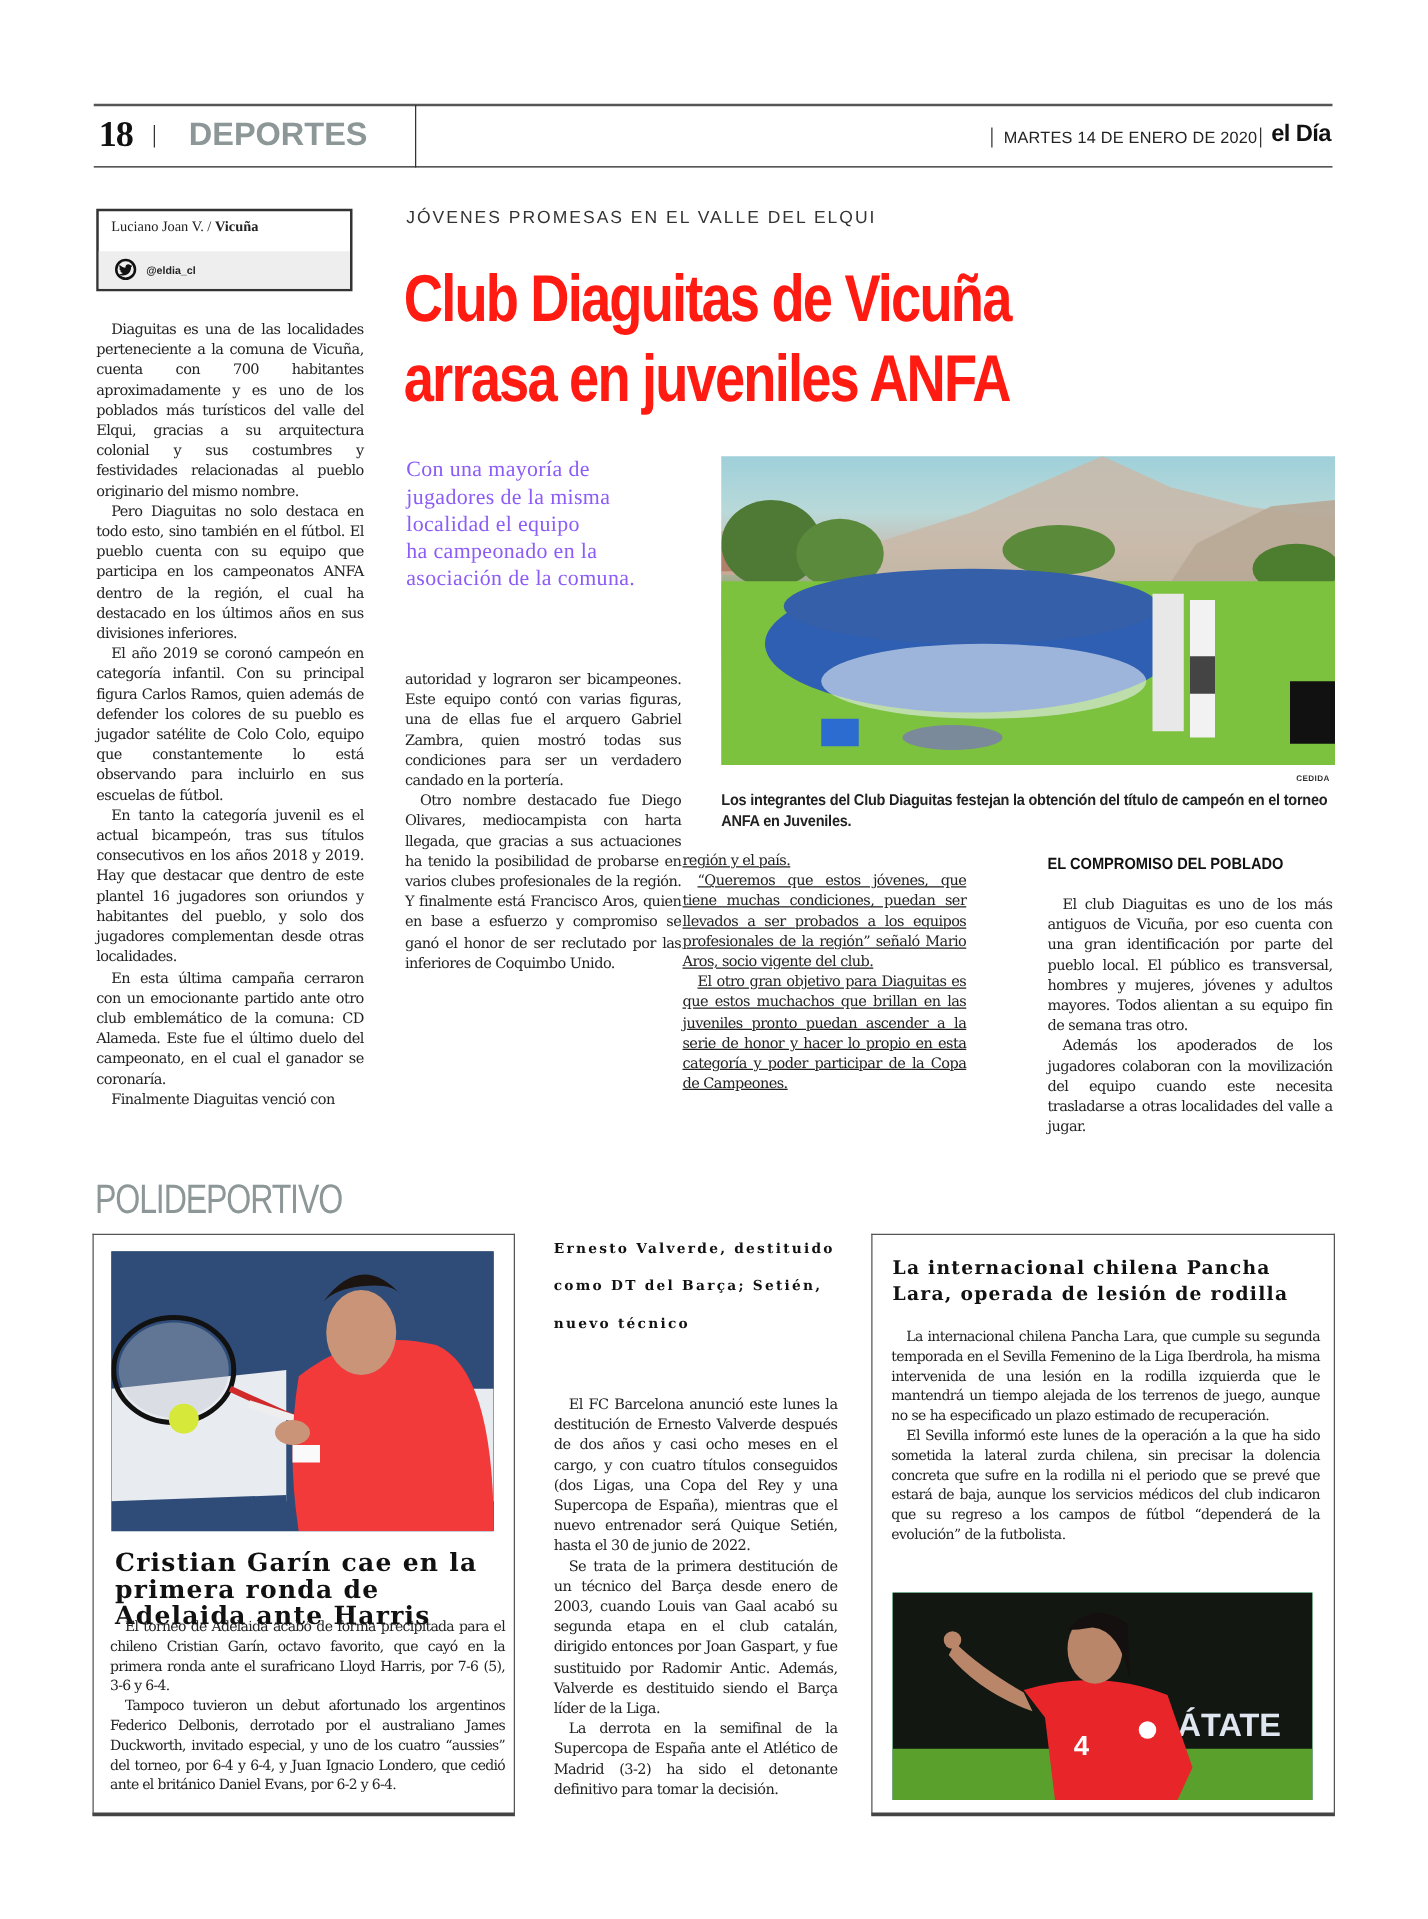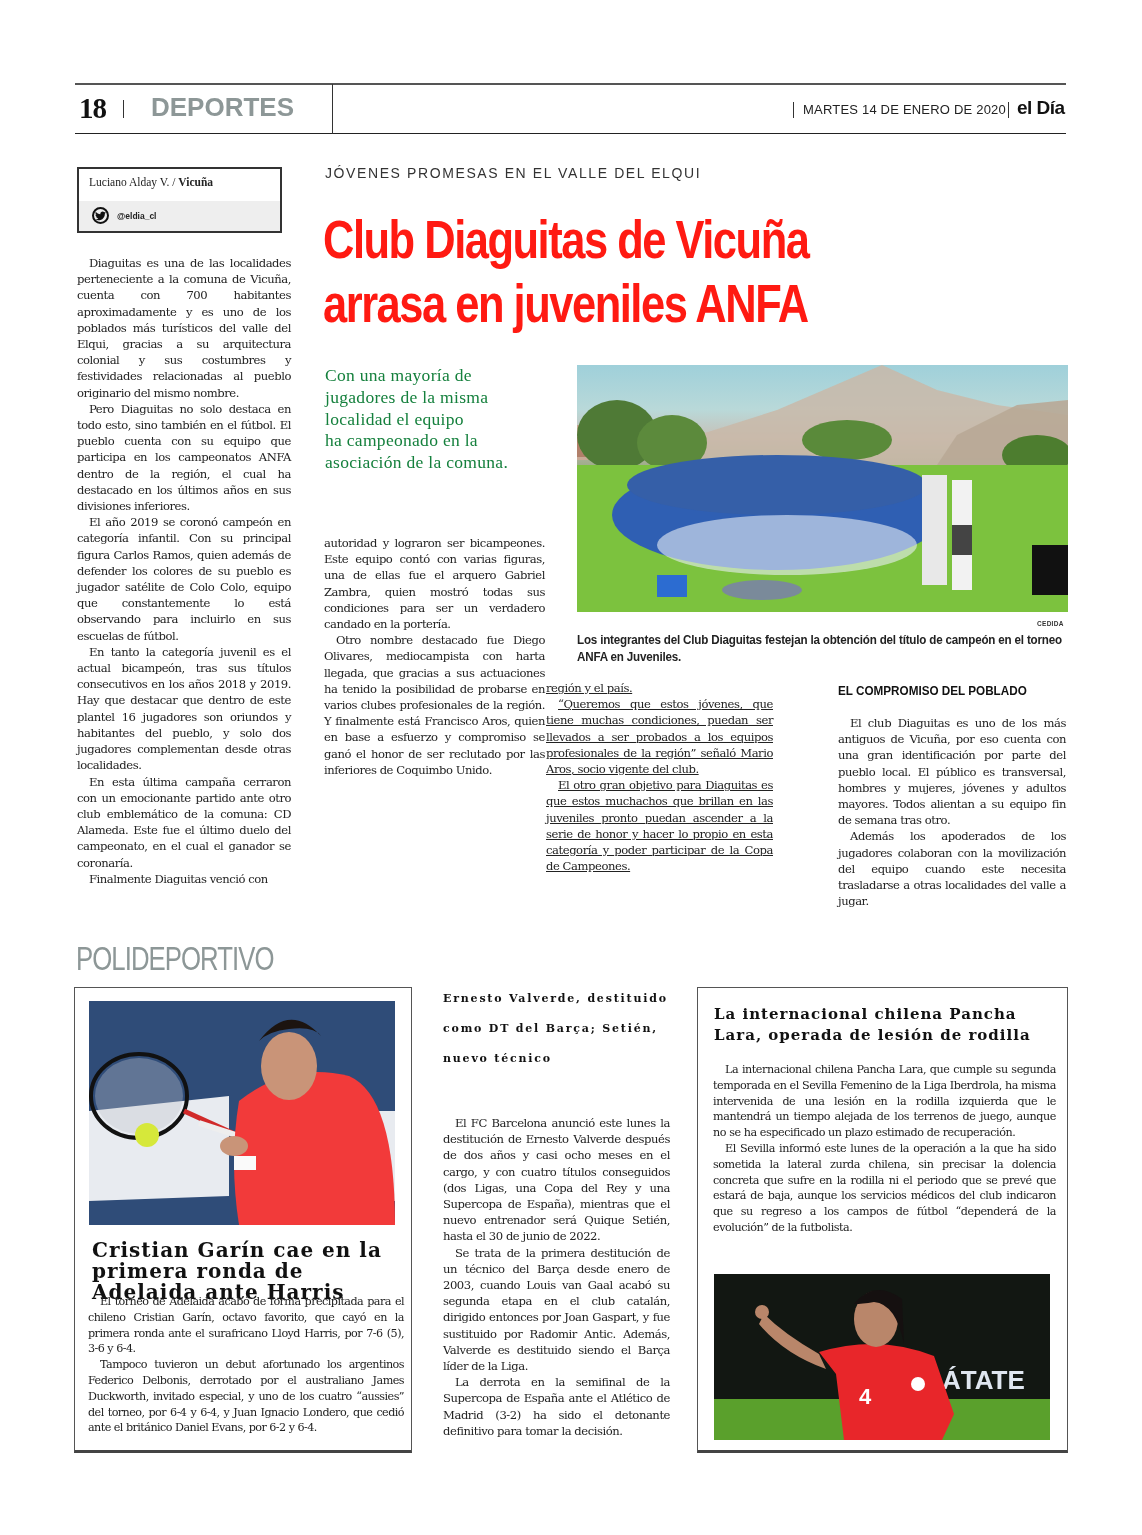--- a/index.html
+++ b/index.html
@@ -31,21 +31,21 @@
 
   
   .col { position: absolute; font-family: "DejaVu Serif", serif; font-size: 11.6px; line-height: 16.2px; color: #222; text-align: justify; letter-spacing: -0.45px; }
   .col p { text-indent: 12px; }
   .col p.noind { text-indent: 0; }
 
   
   .kicker { left: 325px; top: 165px; font-family: "Liberation Sans", sans-serif; font-size: 14px; letter-spacing: 1.6px; color: #333; }
   .headline { left: 323px; top: 208px; width: 700px; font-family: "Liberation Sans", sans-serif; font-weight: bold; font-size: 53px; line-height: 64px; color: #ff1a12; letter-spacing: -1.8px; transform: scaleX(0.82); transform-origin: left top; white-space: nowrap; }
 
-  .deck { left: 325px; top: 365px; width: 245px; font-family: "Liberation Serif", serif; font-size: 17.5px; line-height: 21.8px; color: #15803d; letter-spacing: 0.3px; }
+  .deck { left: 325px; top: 365px; width: 245px; font-family: "Liberation Serif", serif; font-size: 17.5px; line-height: 21.8px; color: #8b5cf6; letter-spacing: 0.3px; }
 
   
   .main-photo { left: 577px; top: 365px; width: 491px; height: 247px; overflow: hidden;
     background: linear-gradient(180deg, #9fd0da 0%, #b9d9d9 18%, #c7bfb6 30%, #8fa57a 45%, #64a33d 55%, #82c845 70%, #93d44e 100%); }
   .photo-credit { left: 1037px; top: 620px; font-family: "Liberation Sans", sans-serif; font-size: 6.5px; font-weight: bold; color: #333; letter-spacing: 0.3px; }
   .caption { left: 577px; top: 632px; width: 492px; font-family: "Liberation Sans", sans-serif; font-weight: bold; font-size: 12.5px; line-height: 17px; color: #222; letter-spacing: -0.2px; transform: scaleX(0.93); transform-origin: left top; width: 530px; }
 
   .subhead { left: 838px; top: 683px; font-family: "Liberation Sans", sans-serif; font-size: 13px; font-weight: bold; color: #111; letter-spacing: 0px; transform: scaleX(0.9); transform-origin: left top; }
 
   
@@ -73,21 +73,21 @@
 <div class="abs page-num">18</div>
 <div class="abs hdr-sep1"></div>
 <div class="abs section-name">DEPORTES</div>
 <div class="abs hdr-sep2"></div>
 <div class="abs date">MARTES 14 DE ENERO DE 2020</div>
 <div class="abs hdr-sep3"></div>
 <div class="abs brand">el Día</div>
 
 <div class="abs byline-box"></div>
 <div class="abs byline-text">
-  <span>Luciano Alday V. /</span>
+  <span>Luciano Joan V. /</span>
   <b>Vicuña</b>
 </div>
 <div class="abs twitter-band"></div>
 <div class="abs twitter-icon">
   <svg width="11" height="10" viewBox="0 0 24 20">
       <path d="M24 2.4c-.9.4-1.8.7-2.8.8 1-.6 1.8-1.6 2.2-2.7-1 .6-2 1-3.1 1.2C19.3.7 18 0 16.6 0c-2.7 0-4.9 2.2-4.9 4.9 0 .4 0 .8.1 1.1C7.7 5.8 4.1 3.9 1.7.9c-.4.7-.7 1.6-.7 2.5 0 1.7.9 3.2 2.2 4.1-.8 0-1.6-.2-2.2-.6v.1c0 2.4 1.7 4.4 3.9 4.8-.4.1-.8.2-1.3.2-.3 0-.6 0-.9-.1.6 2 2.4 3.4 4.6 3.4-1.7 1.3-3.8 2.1-6.1 2.1-.4 0-.8 0-1.2-.1 2.2 1.4 4.8 2.2 7.5 2.2 9.1 0 14-7.5 14-14v-.6c1-.7 1.8-1.6 2.5-2.5z" fill="#111"></path>
     </svg>
 </div>
 <div class="abs twitter-handle">@eldia_cl</div>
 

